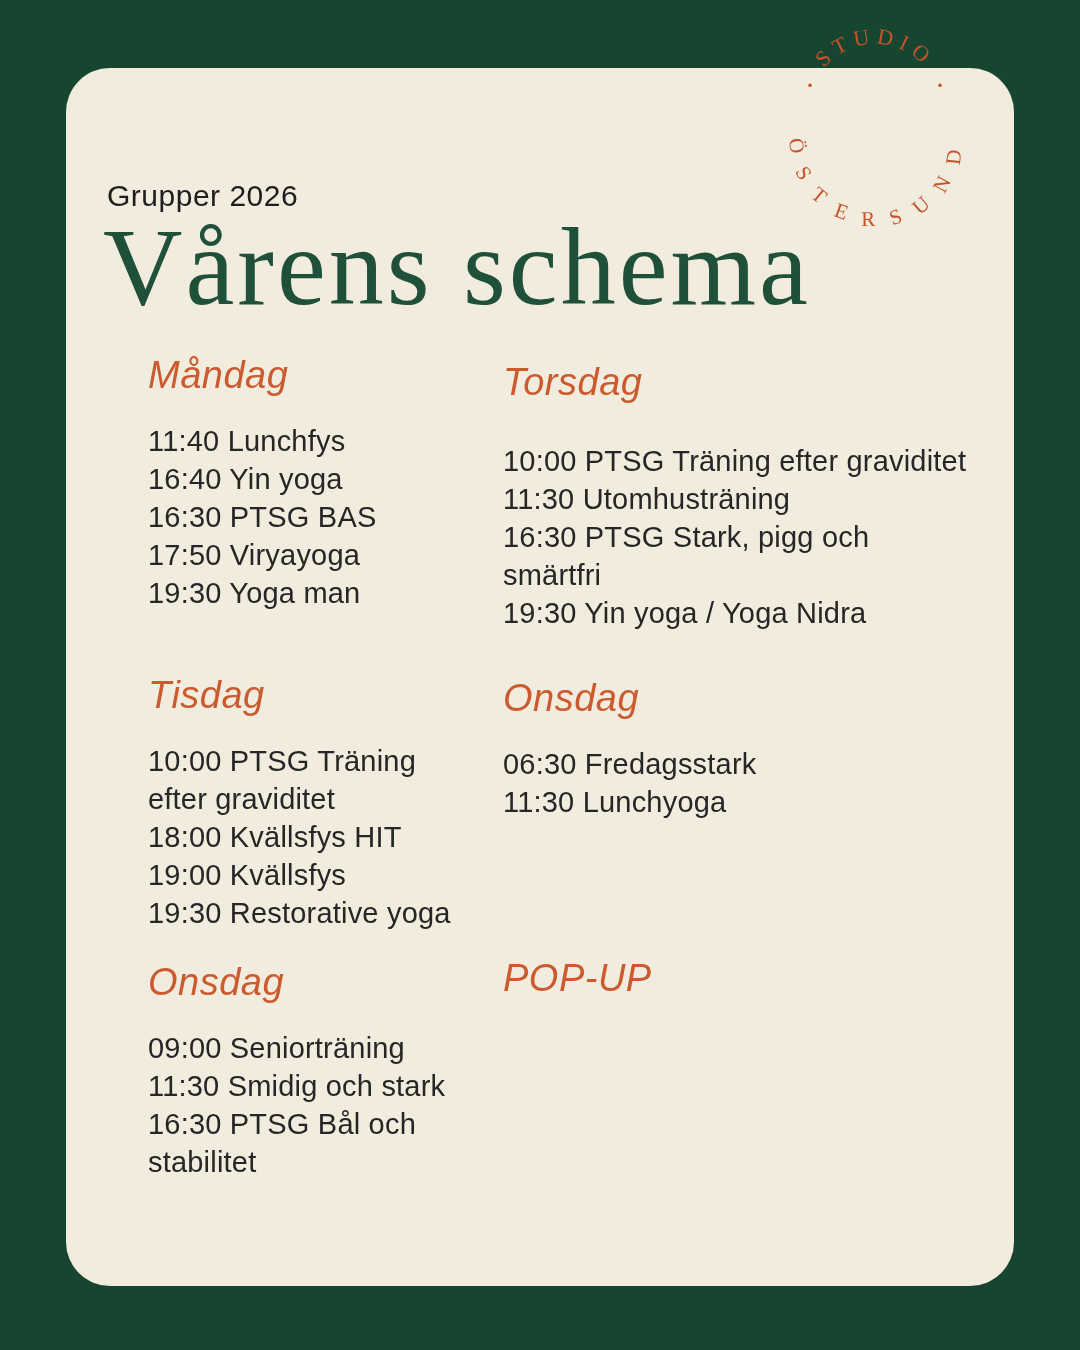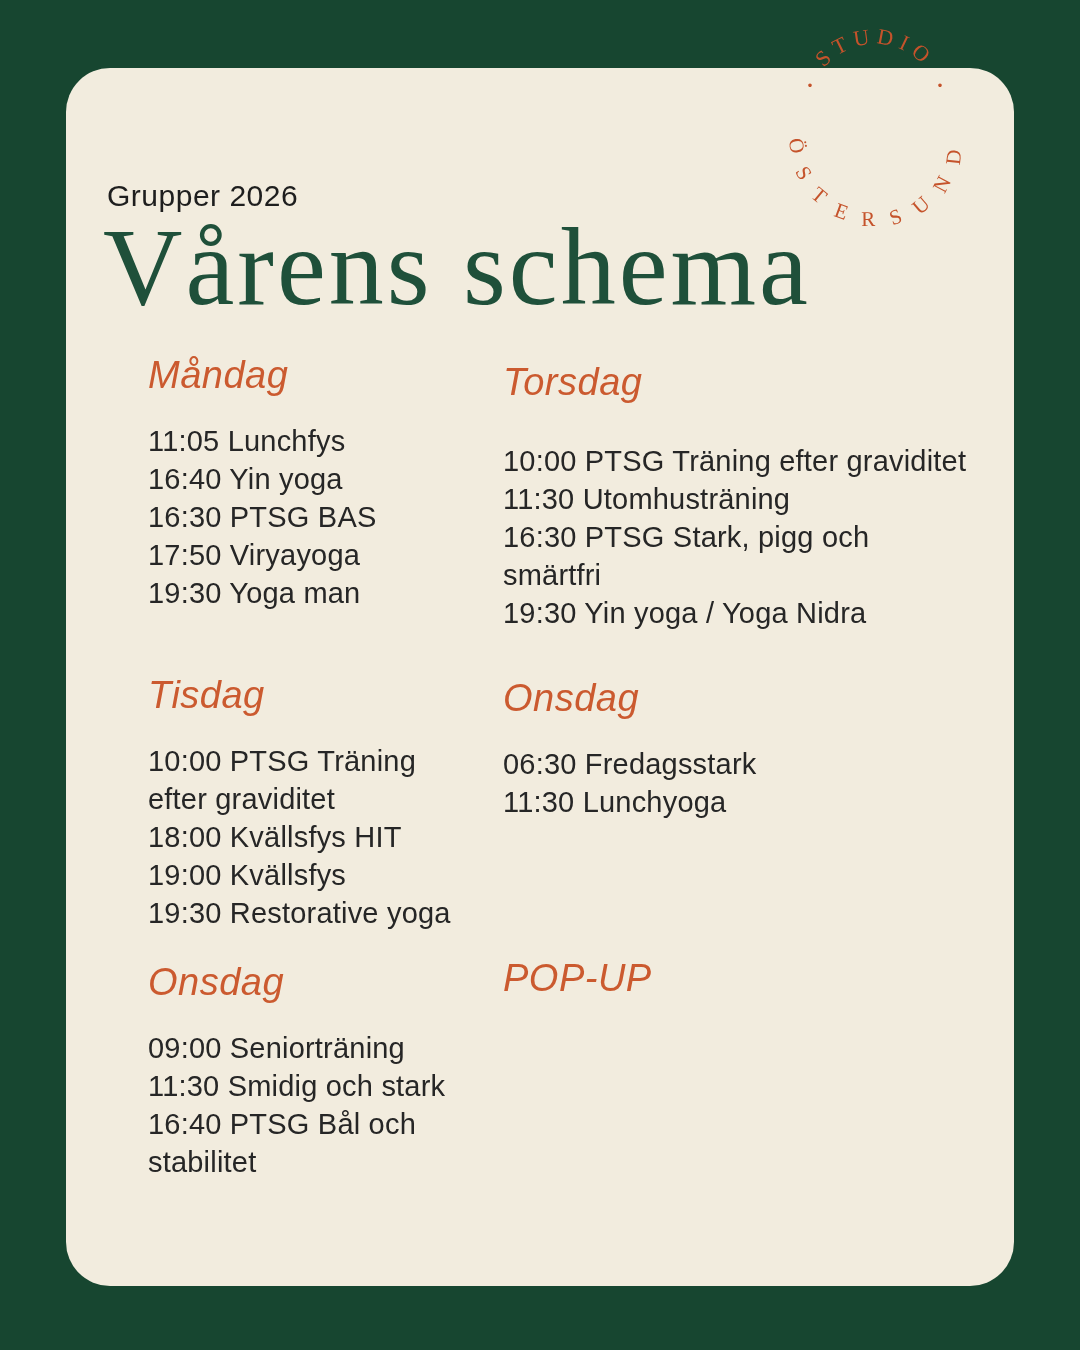--- a/index.html
+++ b/index.html
@@ -96,21 +96,21 @@
     <text class="logo-dot" x="65" y="-26">·</text>
   </svg>
 
   <div class="eyebrow">Grupper 2026</div>
 
   <h1 class="title">Vårens schema</h1>
 
   <section class="day" style="left:148px; top:356px; width:360px">
     <h2 class="day-title">Måndag</h2>
     <div class="day-items">
-      <div class="item">11:05 Lunchfys</div>
+      <div class="item">11:40 Lunchfys</div>
       <div class="item">16:40 Yin yoga</div>
       <div class="item">16:30 PTSG BAS</div>
       <div class="item">17:50 Viryayoga</div>
       <div class="item">19:30 Yoga man</div>
     </div>
   </section>
 
   <section class="day" style="left:148px; top:676px; width:360px">
     <h2 class="day-title">Tisdag</h2>
     <div class="day-items">
@@ -120,21 +120,21 @@
       <div class="item">19:00 Kvällsfys</div>
       <div class="item">19:30 Restorative yoga</div>
     </div>
   </section>
 
   <section class="day" style="left:148px; top:963px; width:360px">
     <h2 class="day-title">Onsdag</h2>
     <div class="day-items">
       <div class="item">09:00 Seniorträning</div>
       <div class="item">11:30 Smidig och stark</div>
-      <div class="item">16:40 PTSG Bål och
+      <div class="item">16:30 PTSG Bål och
 stabilitet</div>
     </div>
   </section>
 
   <section class="day gap-lg" style="left:503px; top:363px; width:500px">
     <h2 class="day-title">Torsdag</h2>
     <div class="day-items">
       <div class="item">10:00 PTSG Träning efter graviditet</div>
       <div class="item">11:30 Utomhusträning</div>
       <div class="item">16:30 PTSG Stark, pigg och

